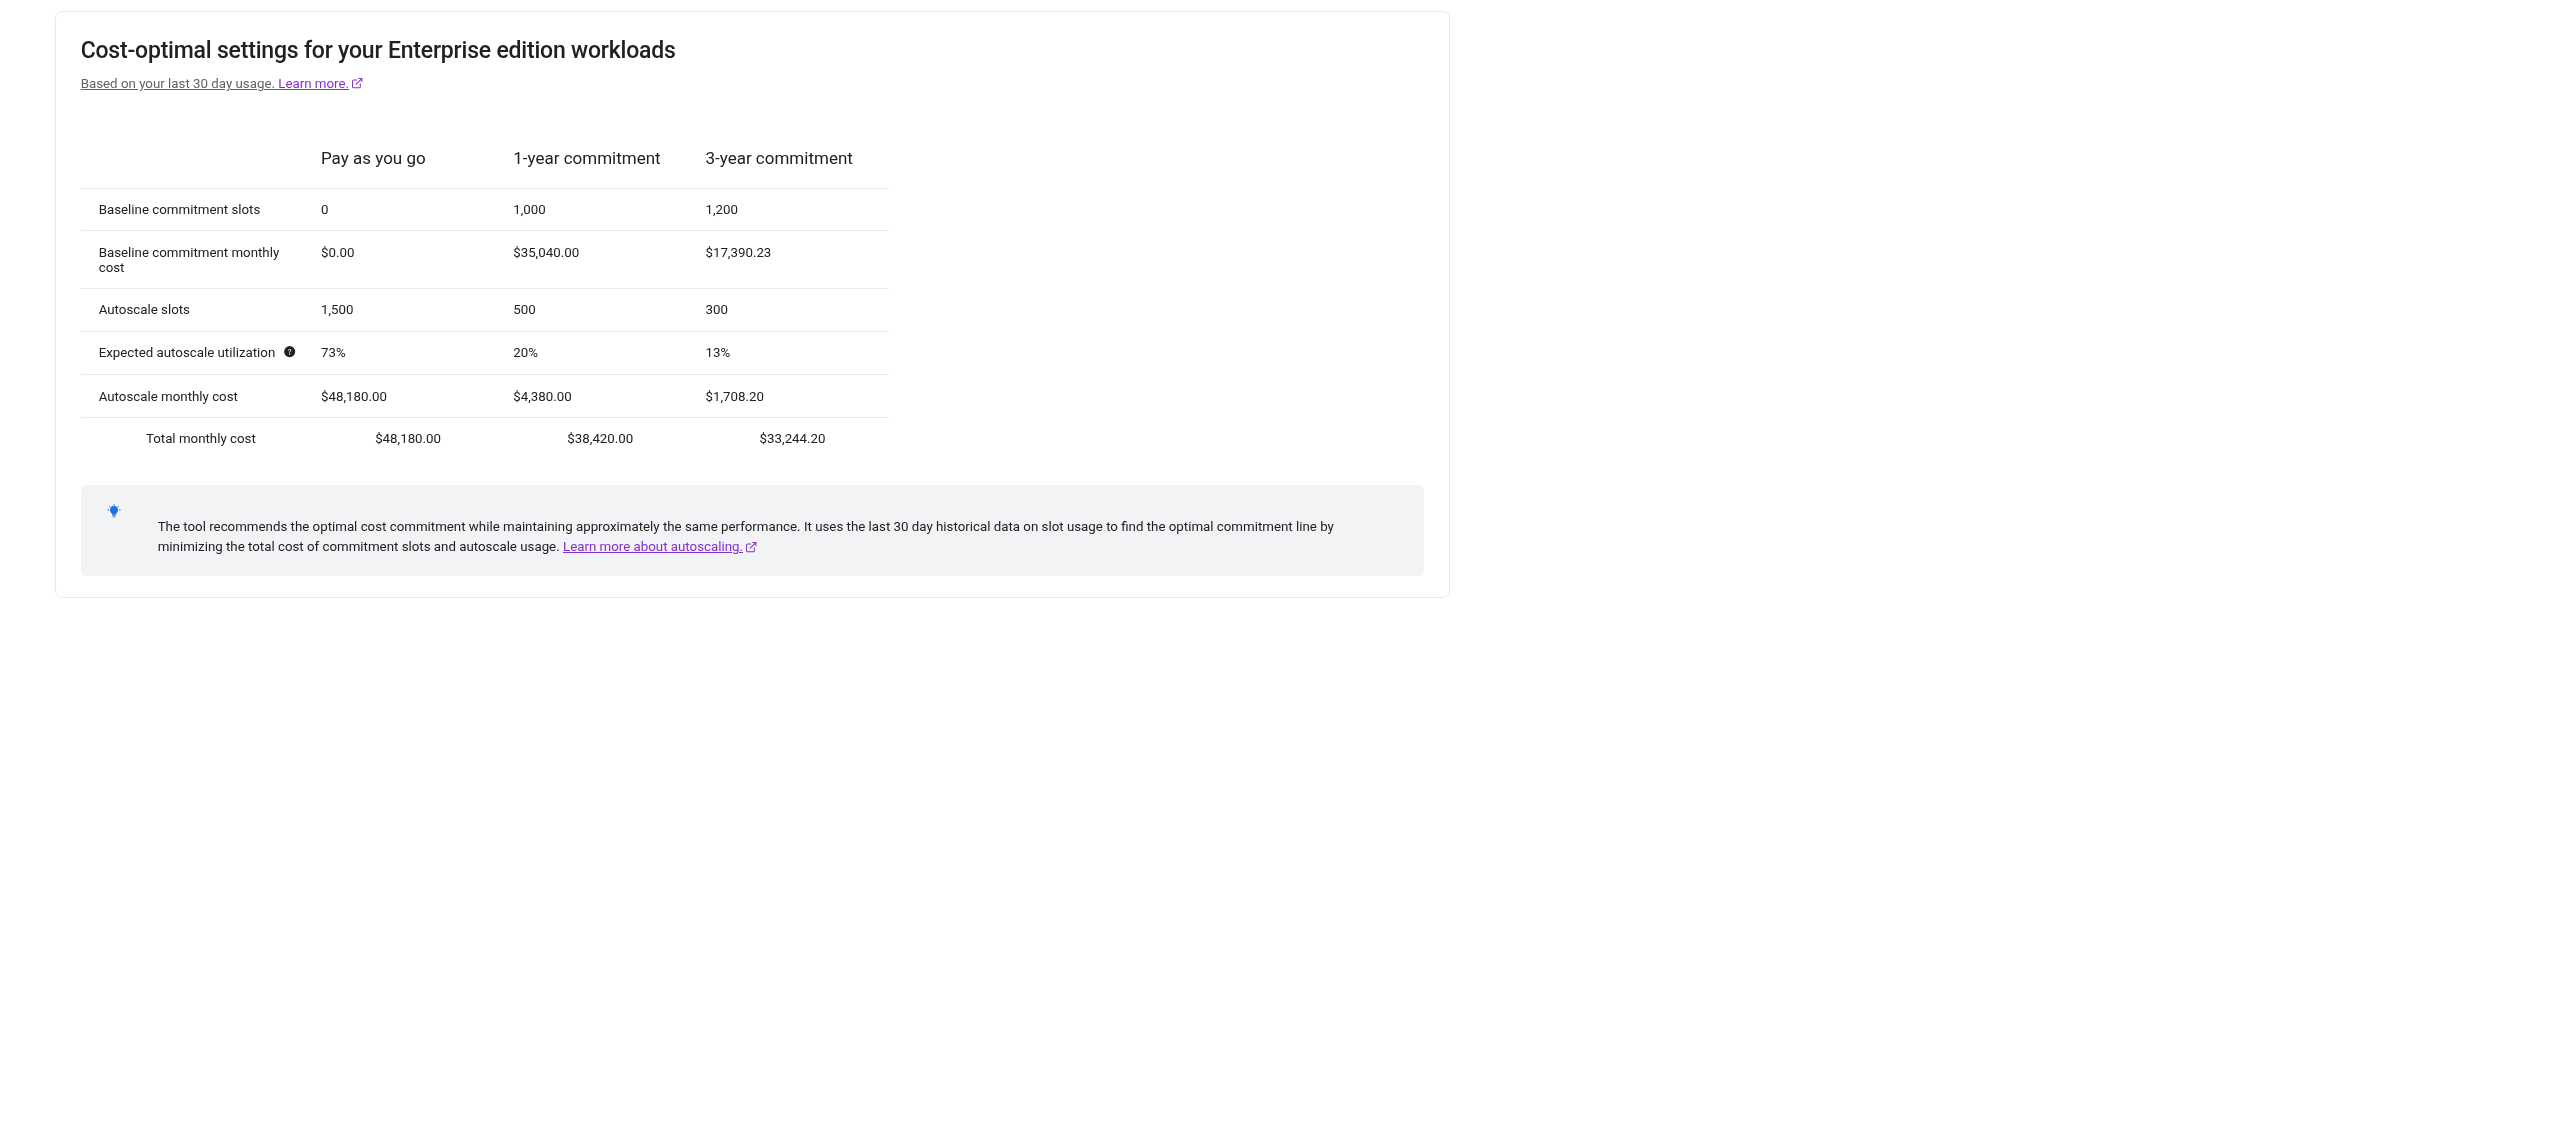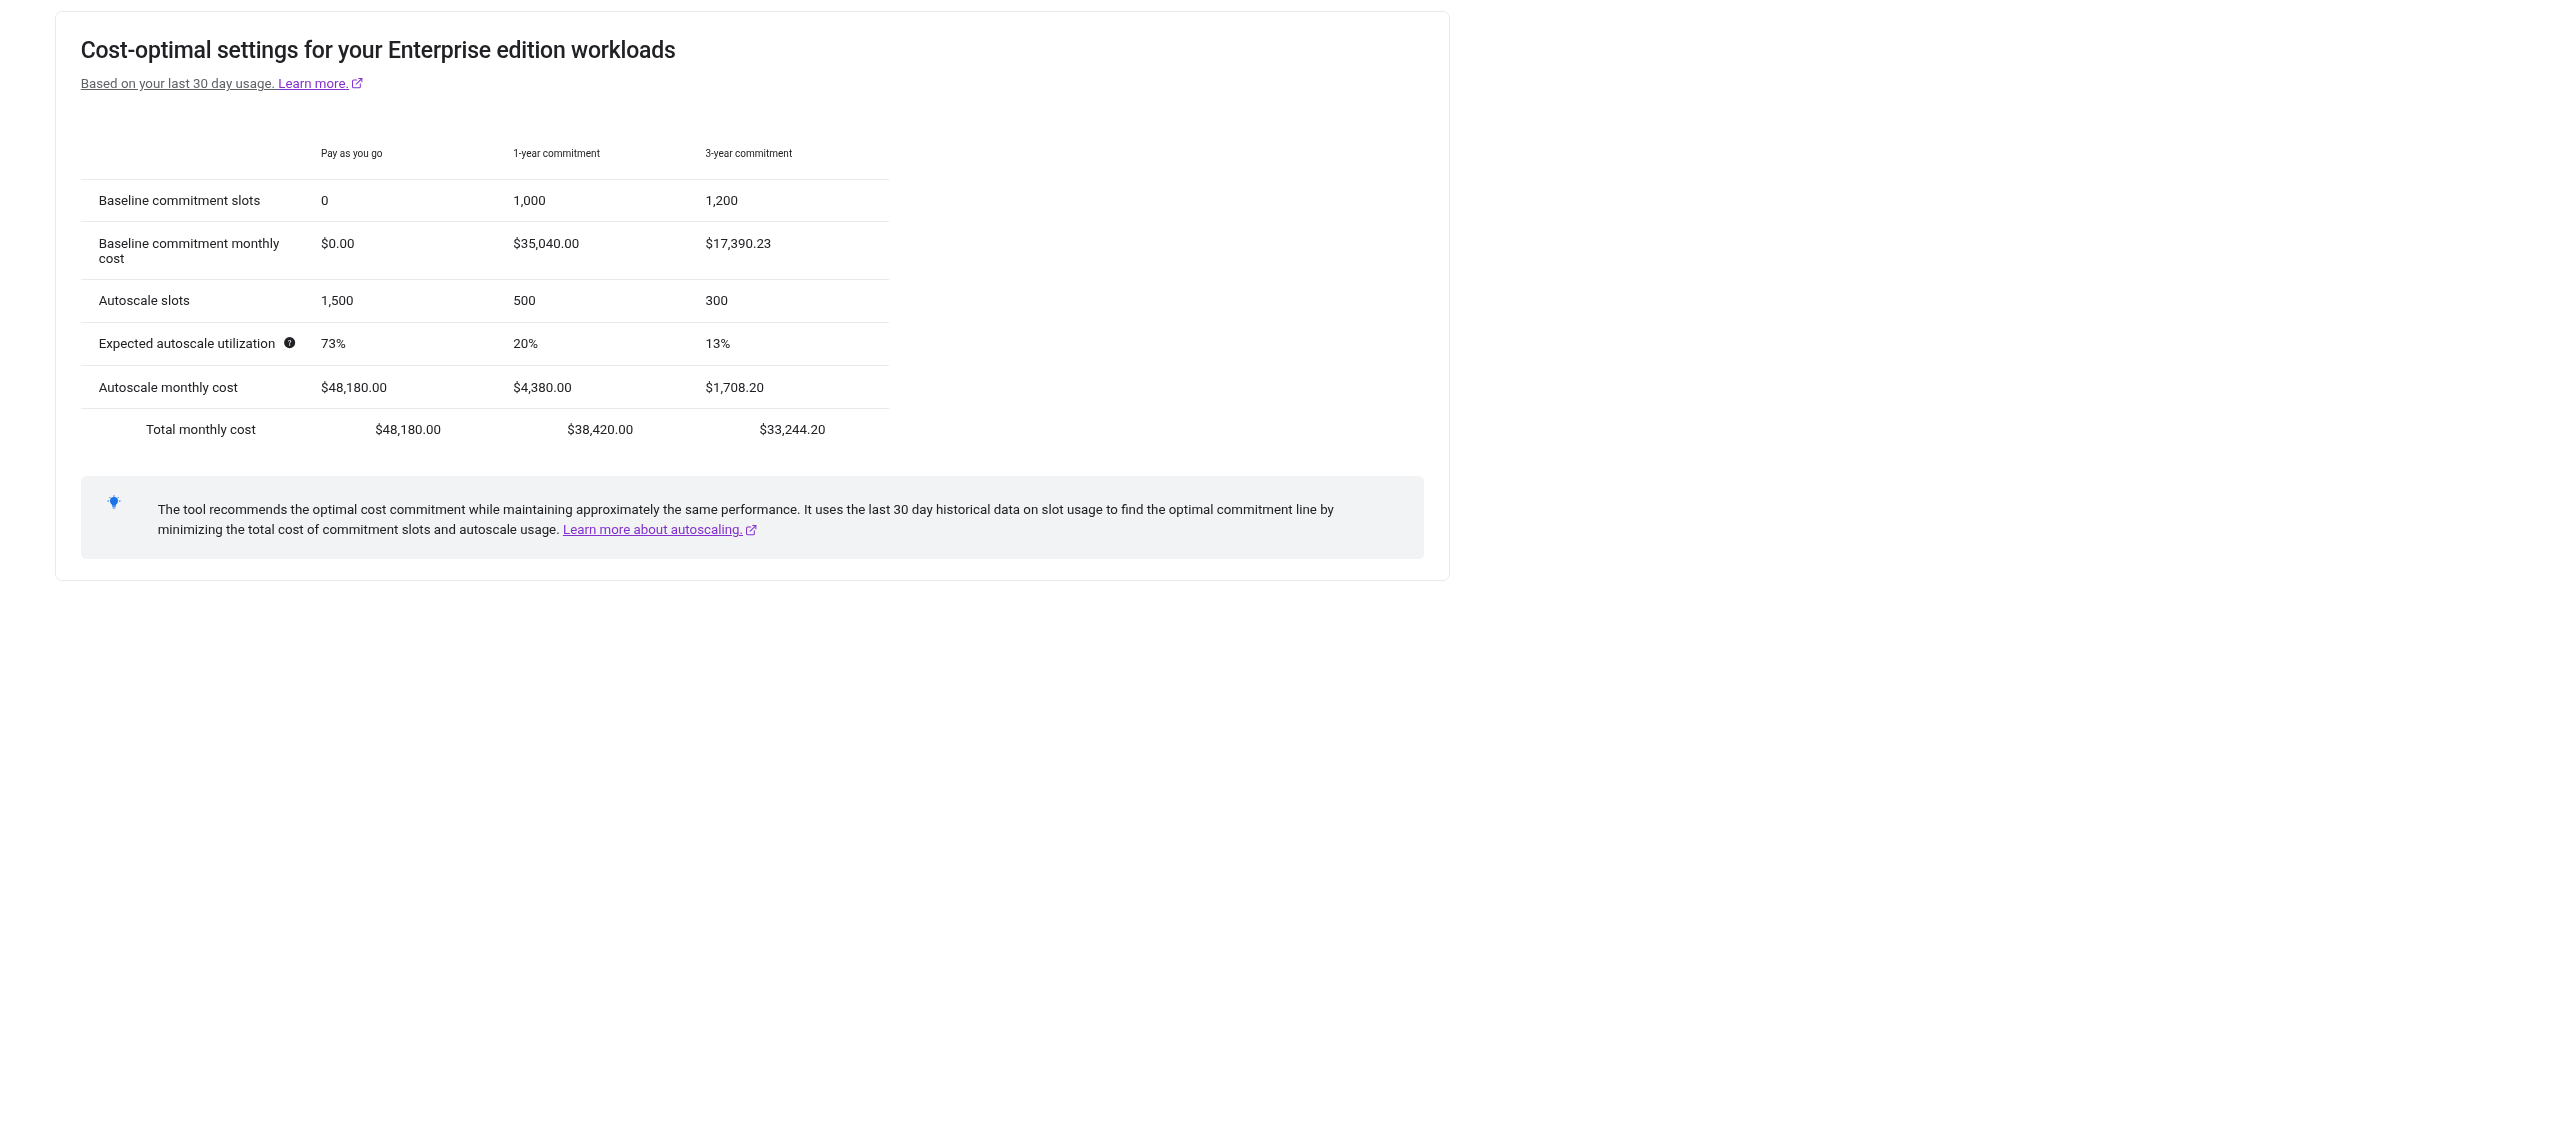--- a/index.html
+++ b/index.html
@@ -50,21 +50,21 @@
       stroke: #8430ce;
       fill: none;
     }
     table {
       width: 808px;
       border-collapse: collapse;
     }
     th {
       text-align: left;
       font-weight: 400;
-      font-size: 10px;
+      font-size: 17px;
       color: #202124;
       padding: 12.4px 9px 19.5px 9px;
       border-bottom: 0.9px solid #e8eaed;
     }
     th.col0 {
       padding-left: 18px;
     }
     td {
       font-size: 13.3px;
       color: #202124;
@@ -88,21 +88,21 @@
       align-items: flex-start;
       gap: 8px;
     }
     .help-icon svg {
       width: 13.3px;
       height: 13.3px;
     }
     .info-box {
       background: #f1f3f4;
       border-radius: 5.3px;
-      padding: 24px 27px 16px 52px;
+      padding: 32px 27px 16px 52px;
       margin-top: 25px;
       display: flex;
       align-items: flex-end;
       gap: 16px;
       position: relative;
     }
     .lightbulb-icon {
       position: absolute;
       left: 25px;
       top: 19.5px;

